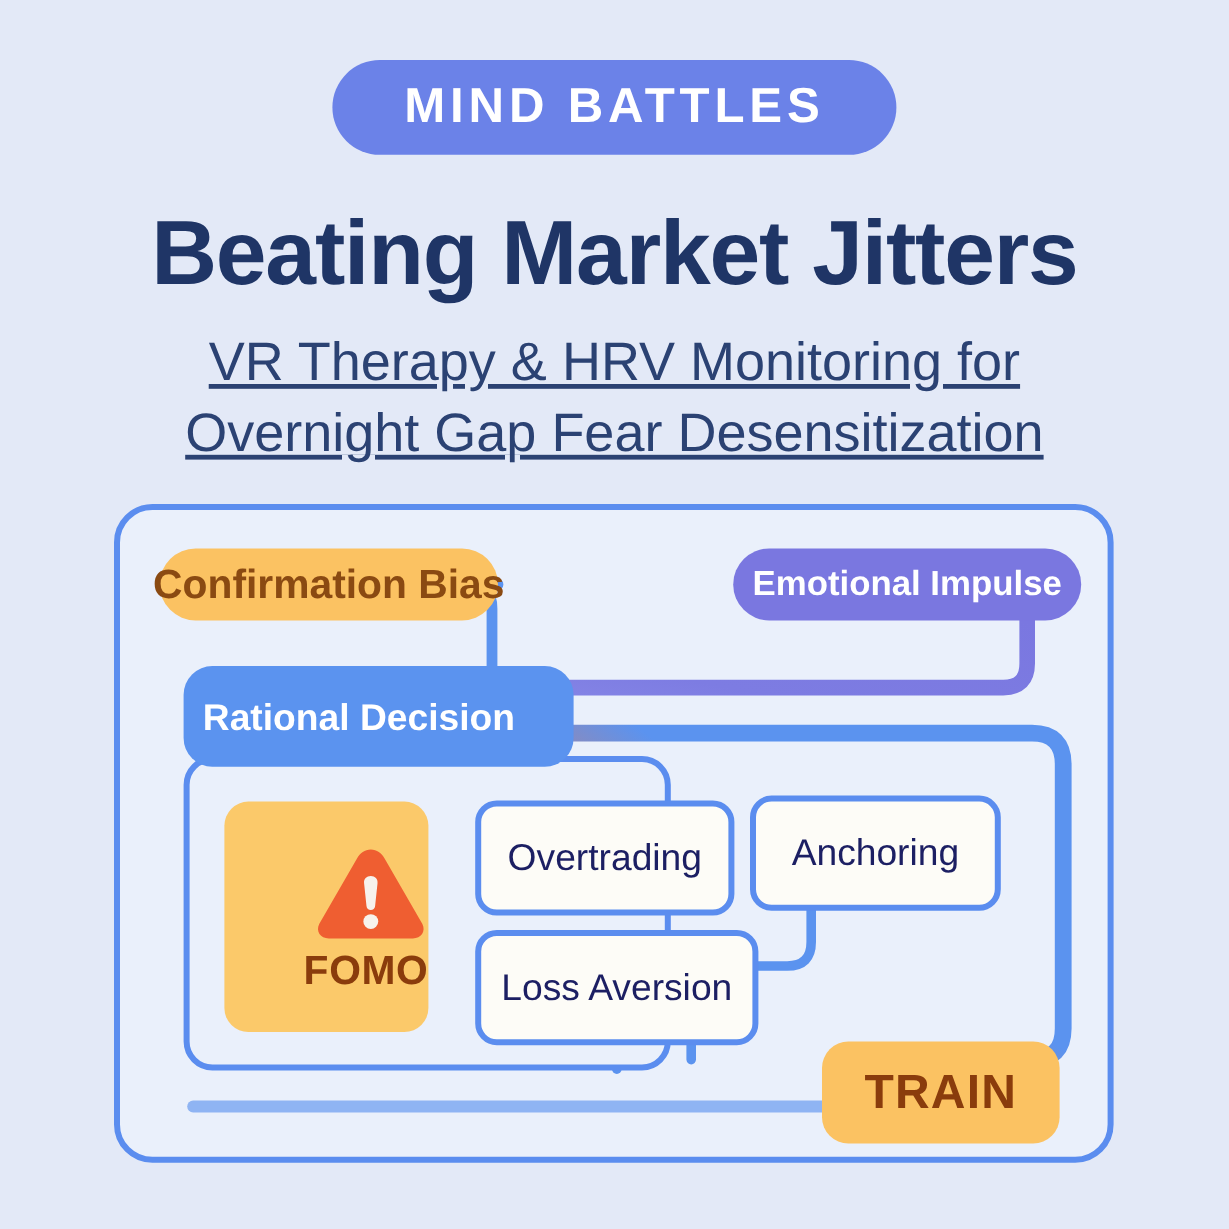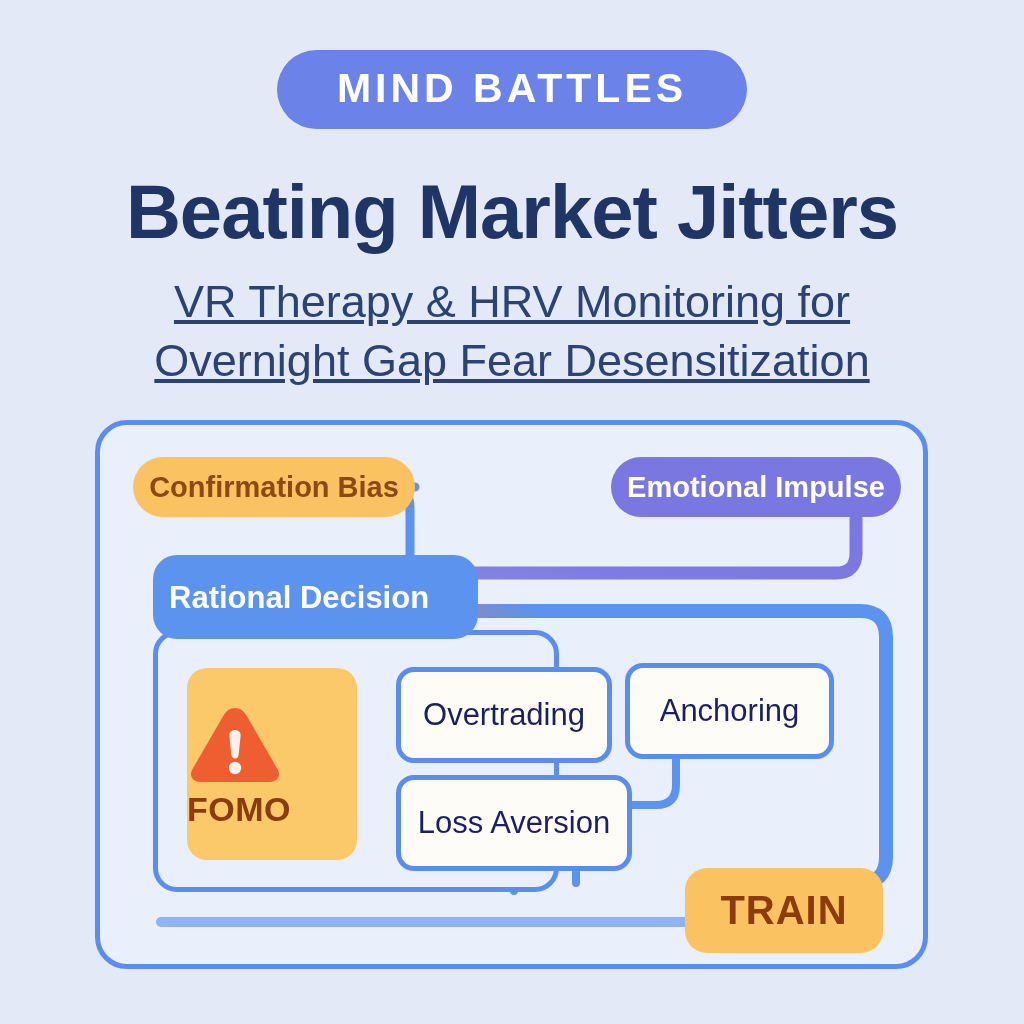--- a/index.html
+++ b/index.html
@@ -109,21 +109,21 @@
     white-space: nowrap;
   }
 
   .node-confirmation {
     left: 33px;
     top: 32px;
     width: 282px;
     height: 60px;
     background: #fbc262;
     color: #8a4a12;
-    font-size: 29px;
+    font-size: 34px;
     font-weight: bold;
     border-radius: 30px;
   }
 
   .node-impulse {
     left: 511px;
     top: 32px;
     width: 290px;
     height: 60px;
     background: #7a77e0;
@@ -165,21 +165,21 @@
     position: absolute;
     left: 87px;
     top: 243px;
     width: 170px;
     height: 192px;
     background: #fbc96a;
     border-radius: 20px;
     z-index: 5;
     display: flex;
     flex-direction: column;
-    align-items: flex-start;
+    align-items: flex-end;
     justify-content: center;
   }
   .warn-icon {
     width: 96px;
     height: 84px;
     display: block;
   }
   .fomo-label {
     color: #8a3c0c;
     font-size: 34px;

